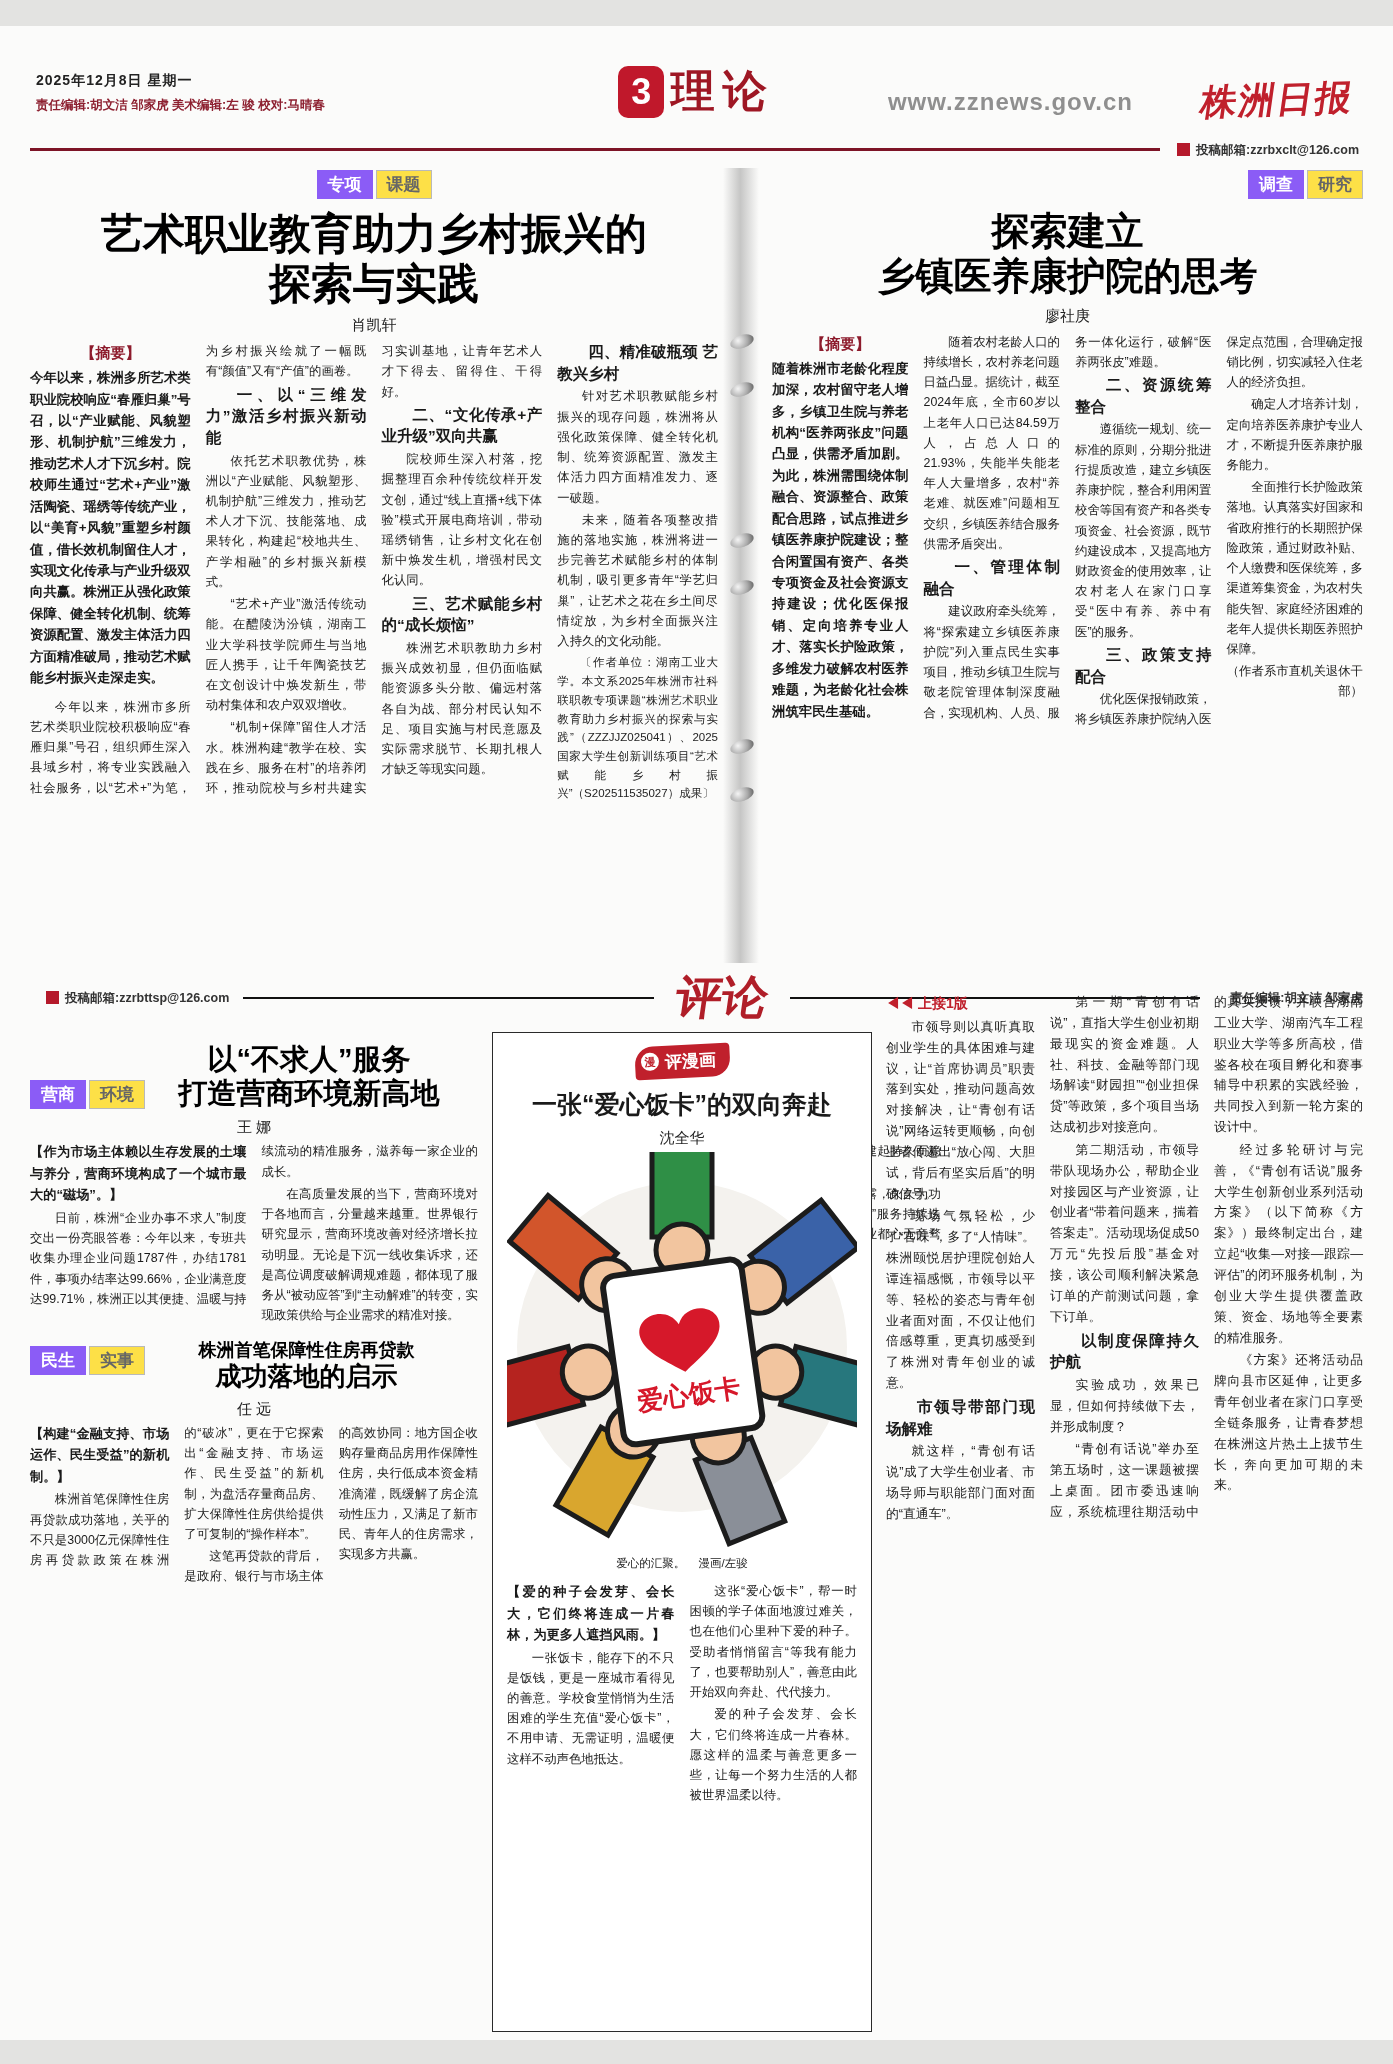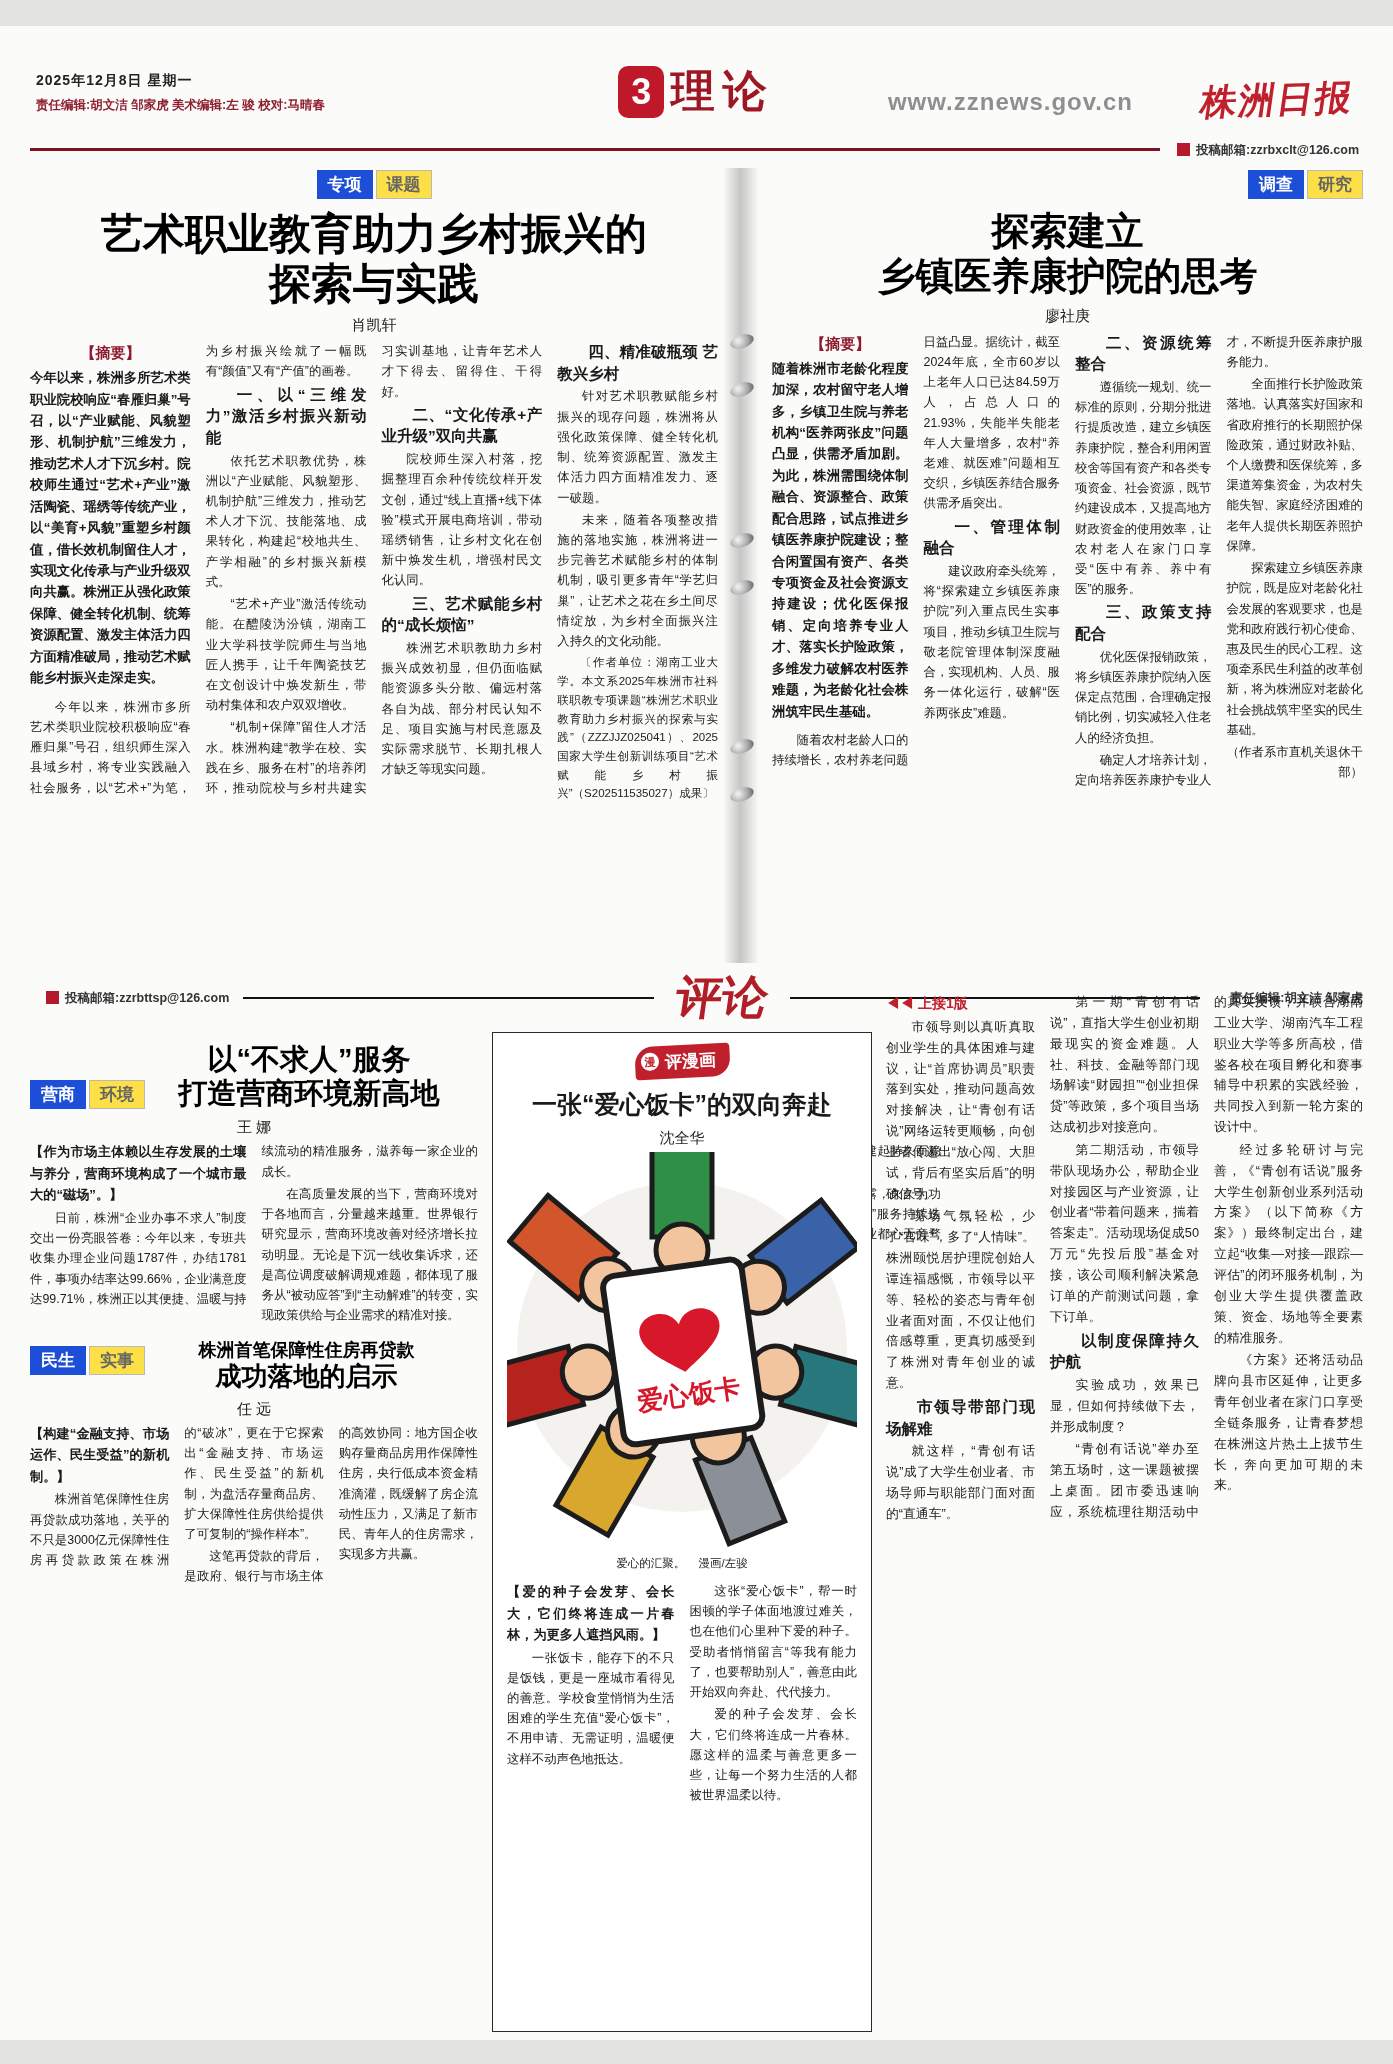--- a/index.html
+++ b/index.html
@@ -16,21 +16,21 @@
   .pg-section{display:inline-block;vertical-align:middle;margin-left:2px;color:#9e1724;font-size:44px;font-weight:900;
               letter-spacing:8px;font-family:"Liberation Serif",serif;}
   .hdr-web{position:absolute;right:260px;top:88px;font-size:24px;color:#8f8f8f;font-weight:700;letter-spacing:1px;}
   .masthead{position:absolute;right:40px;top:76px;font-size:36px;color:#c0202c;font-weight:900;
             font-family:"Liberation Serif",serif;transform:skewX(-10deg) rotate(-2deg);letter-spacing:2px;}
   .hdr-rule{position:absolute;left:30px;top:148px;width:1130px;height:3px;background:#7d1426;}
   .mail-top{position:absolute;right:34px;top:142px;font-size:12.5px;color:#333;font-weight:700;}
   .redsq{display:inline-block;width:13px;height:13px;background:#b5192b;vertical-align:-2px;margin-right:6px;}
   
   .tagrow{text-align:center;margin-bottom:10px;}
-  .tag-red{display:inline-block;background:#1d4ed8;color:#fff;font-size:17px;font-weight:800;padding:3px 11px;}
+  .tag-red{display:inline-block;background:#8b5cf6;color:#fff;font-size:17px;font-weight:800;padding:3px 11px;}
   .tag-out{display:inline-block;border:1px solid #b9b9b9;background:#fde047;color:#666;font-size:17px;font-weight:800;padding:2px 10px;margin-left:3px;}
   .t1{font-weight:900;text-align:center;line-height:1.18;color:#000;}
   .byline{text-align:center;font-size:15px;color:#222;margin:8px 0 4px;}
   
   .cols{font-size:12.4px;line-height:1.63;text-align:justify;column-gap:15px;}
   .cols p{margin:0 0 2px;text-indent:2em;}
   .abstract{font-weight:700;font-size:13.4px;line-height:1.6;margin-bottom:8px;}
   .ab-label{display:block;text-align:center;color:#8d1b2c;font-weight:900;font-size:15px;margin-bottom:2px;}
   .sub{font-weight:900;font-size:15.5px;margin:10px 0 6px;line-height:1.4;break-after:avoid;text-indent:0;}
   .note{font-size:11.5px;color:#222;}
@@ -127,21 +127,20 @@
       </div>
       <p>随着农村老龄人口的持续增长，农村养老问题日益凸显。据统计，截至2024年底，全市60岁以上老年人口已达84.59万人，占总人口的21.93%，失能半失能老年人大量增多，农村“养老难、就医难”问题相互交织，乡镇医养结合服务供需矛盾突出。</p>
       <p class="sub">一、管理体制融合</p>
       <p>建议政府牵头统筹，将“探索建立乡镇医养康护院”列入重点民生实事项目，推动乡镇卫生院与敬老院管理体制深度融合，实现机构、人员、服务一体化运行，破解“医养两张皮”难题。</p>
       <p class="sub">二、资源统筹整合</p>
       <p>遵循统一规划、统一标准的原则，分期分批进行提质改造，建立乡镇医养康护院，整合利用闲置校舍等国有资产和各类专项资金、社会资源，既节约建设成本，又提高地方财政资金的使用效率，让农村老人在家门口享受“医中有养、养中有医”的服务。</p>
       <p class="sub">三、政策支持配合</p>
       <p>优化医保报销政策，将乡镇医养康护院纳入医保定点范围，合理确定报销比例，切实减轻入住老人的经济负担。</p>
       <p>确定人才培养计划，定向培养医养康护专业人才，不断提升医养康护服务能力。</p>
       <p>全面推行长护险政策落地。认真落实好国家和省政府推行的长期照护保险政策，通过财政补贴、个人缴费和医保统筹，多渠道筹集资金，为农村失能失智、家庭经济困难的老年人提供长期医养照护保障。</p>
-      <p>探索建立乡镇医养康护院，既是应对老龄化社会发展的客观要求，也是党和政府践行初心使命、惠及民生的民心工程。这项牵系民生利益的改革创新，将为株洲应对老龄化社会挑战筑牢坚实的民生基础。</p>
       <p class="author">（作者系市直机关退休干部）</p>
     </div>
   </div>
 
   <div class="divider">
     <span class="div-side"><span class="redsq"></span><span>投稿邮箱:zzrbttsp@126.com</span></span>
     <span class="div-line" style="margin-left:14px;"></span>
     <span class="div-label">评论</span>
     <span class="div-line" style="margin-right:14px;"></span>
     <span class="div-side">责任编辑:胡文洁 邹家虎</span>

